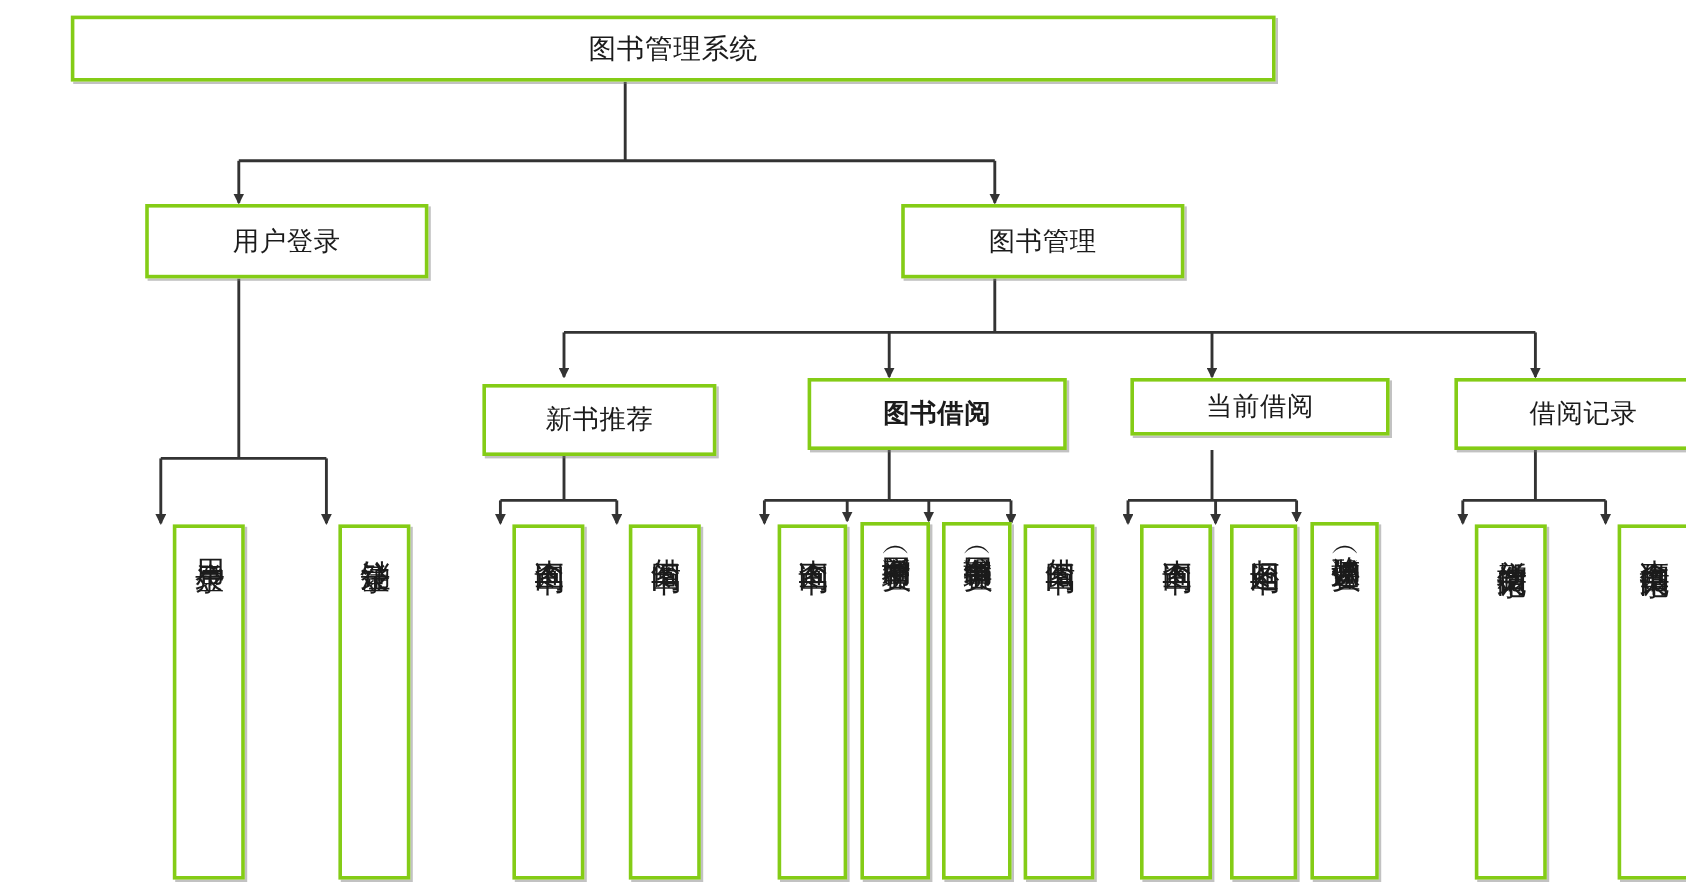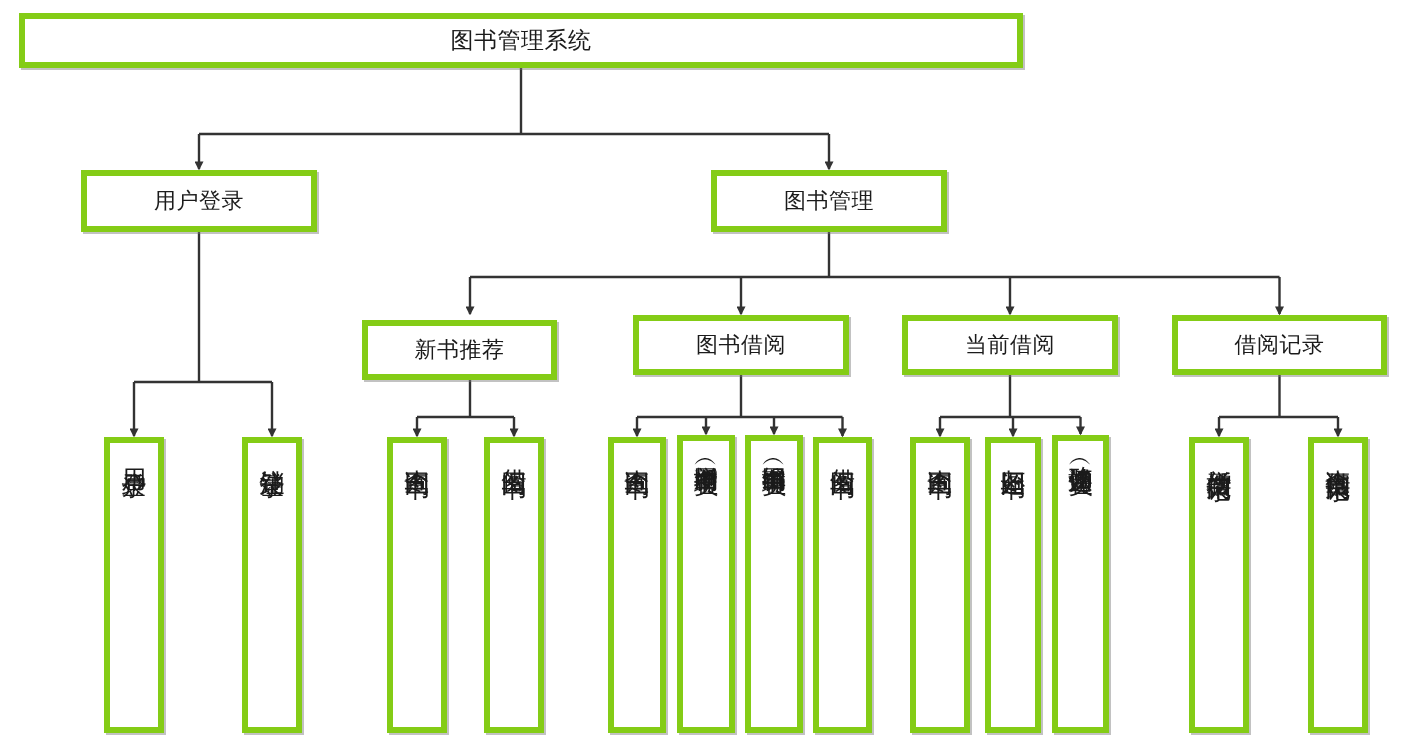--- a/index.html
+++ b/index.html
@@ -11,26 +11,27 @@
     position:relative;
     width:1405px;
     height:747px;
     background:#ffffff;
     overflow:hidden;
   }
   .node{
     position:absolute;
     box-sizing:border-box;
     background:#ffffff;
-    border:6px solid #84cc16;
+    border:3px solid #84cc16;
     box-shadow:2px 2px 0 rgba(120,120,120,.45);
     display:flex;
     align-items:center;
     justify-content:center;
     color:#1b1b1b;
+    margin-left:40px;
   }
   .node .lbl{
     display:block;
     line-height:1.05;
     letter-spacing:0.5px;
     white-space:nowrap;
   }
   
   .node.horiz .lbl{
     font-size:22px;
@@ -124,24 +125,24 @@
   <div class="node horiz" style="left:81px;top:170px;width:236px;height:62px;">
     <span class="lbl">用户登录</span>
   </div>
   <div class="node horiz" style="left:711px;top:170px;width:236px;height:62px;font-family:Liberation Serif, serif;">
     <span class="lbl">图书管理</span>
   </div>
 
   <div class="node horiz" style="left:362px;top:320px;width:195px;height:60px;">
     <span class="lbl">新书推荐</span>
   </div>
-  <div class="node horiz" style="left:633px;top:315px;width:216px;height:60px;">
+  <div class="node horiz" style="left:633px;top:315px;width:216px;height:60px;font-weight:bold;">
     <span class="lbl">图书借阅</span>
   </div>
-  <div class="node horiz" style="left:902px;top:315px;width:216px;height:60px;">
+  <div class="node horiz" style="left:902px;top:315px;width:216px;height:48px;">
     <span class="lbl">当前借阅</span>
   </div>
   <div class="node horiz" style="left:1172px;top:315px;width:215px;height:60px;text-align:right;">
     <span class="lbl">借阅记录</span>
   </div>
 
   <div class="node vert" style="left:104px;top:437px;width:60px;height:296px;">
     <span class="lbl">用户登录</span>
   </div>
   <div class="node vert" style="left:242px;top:437px;width:60px;height:296px;">

